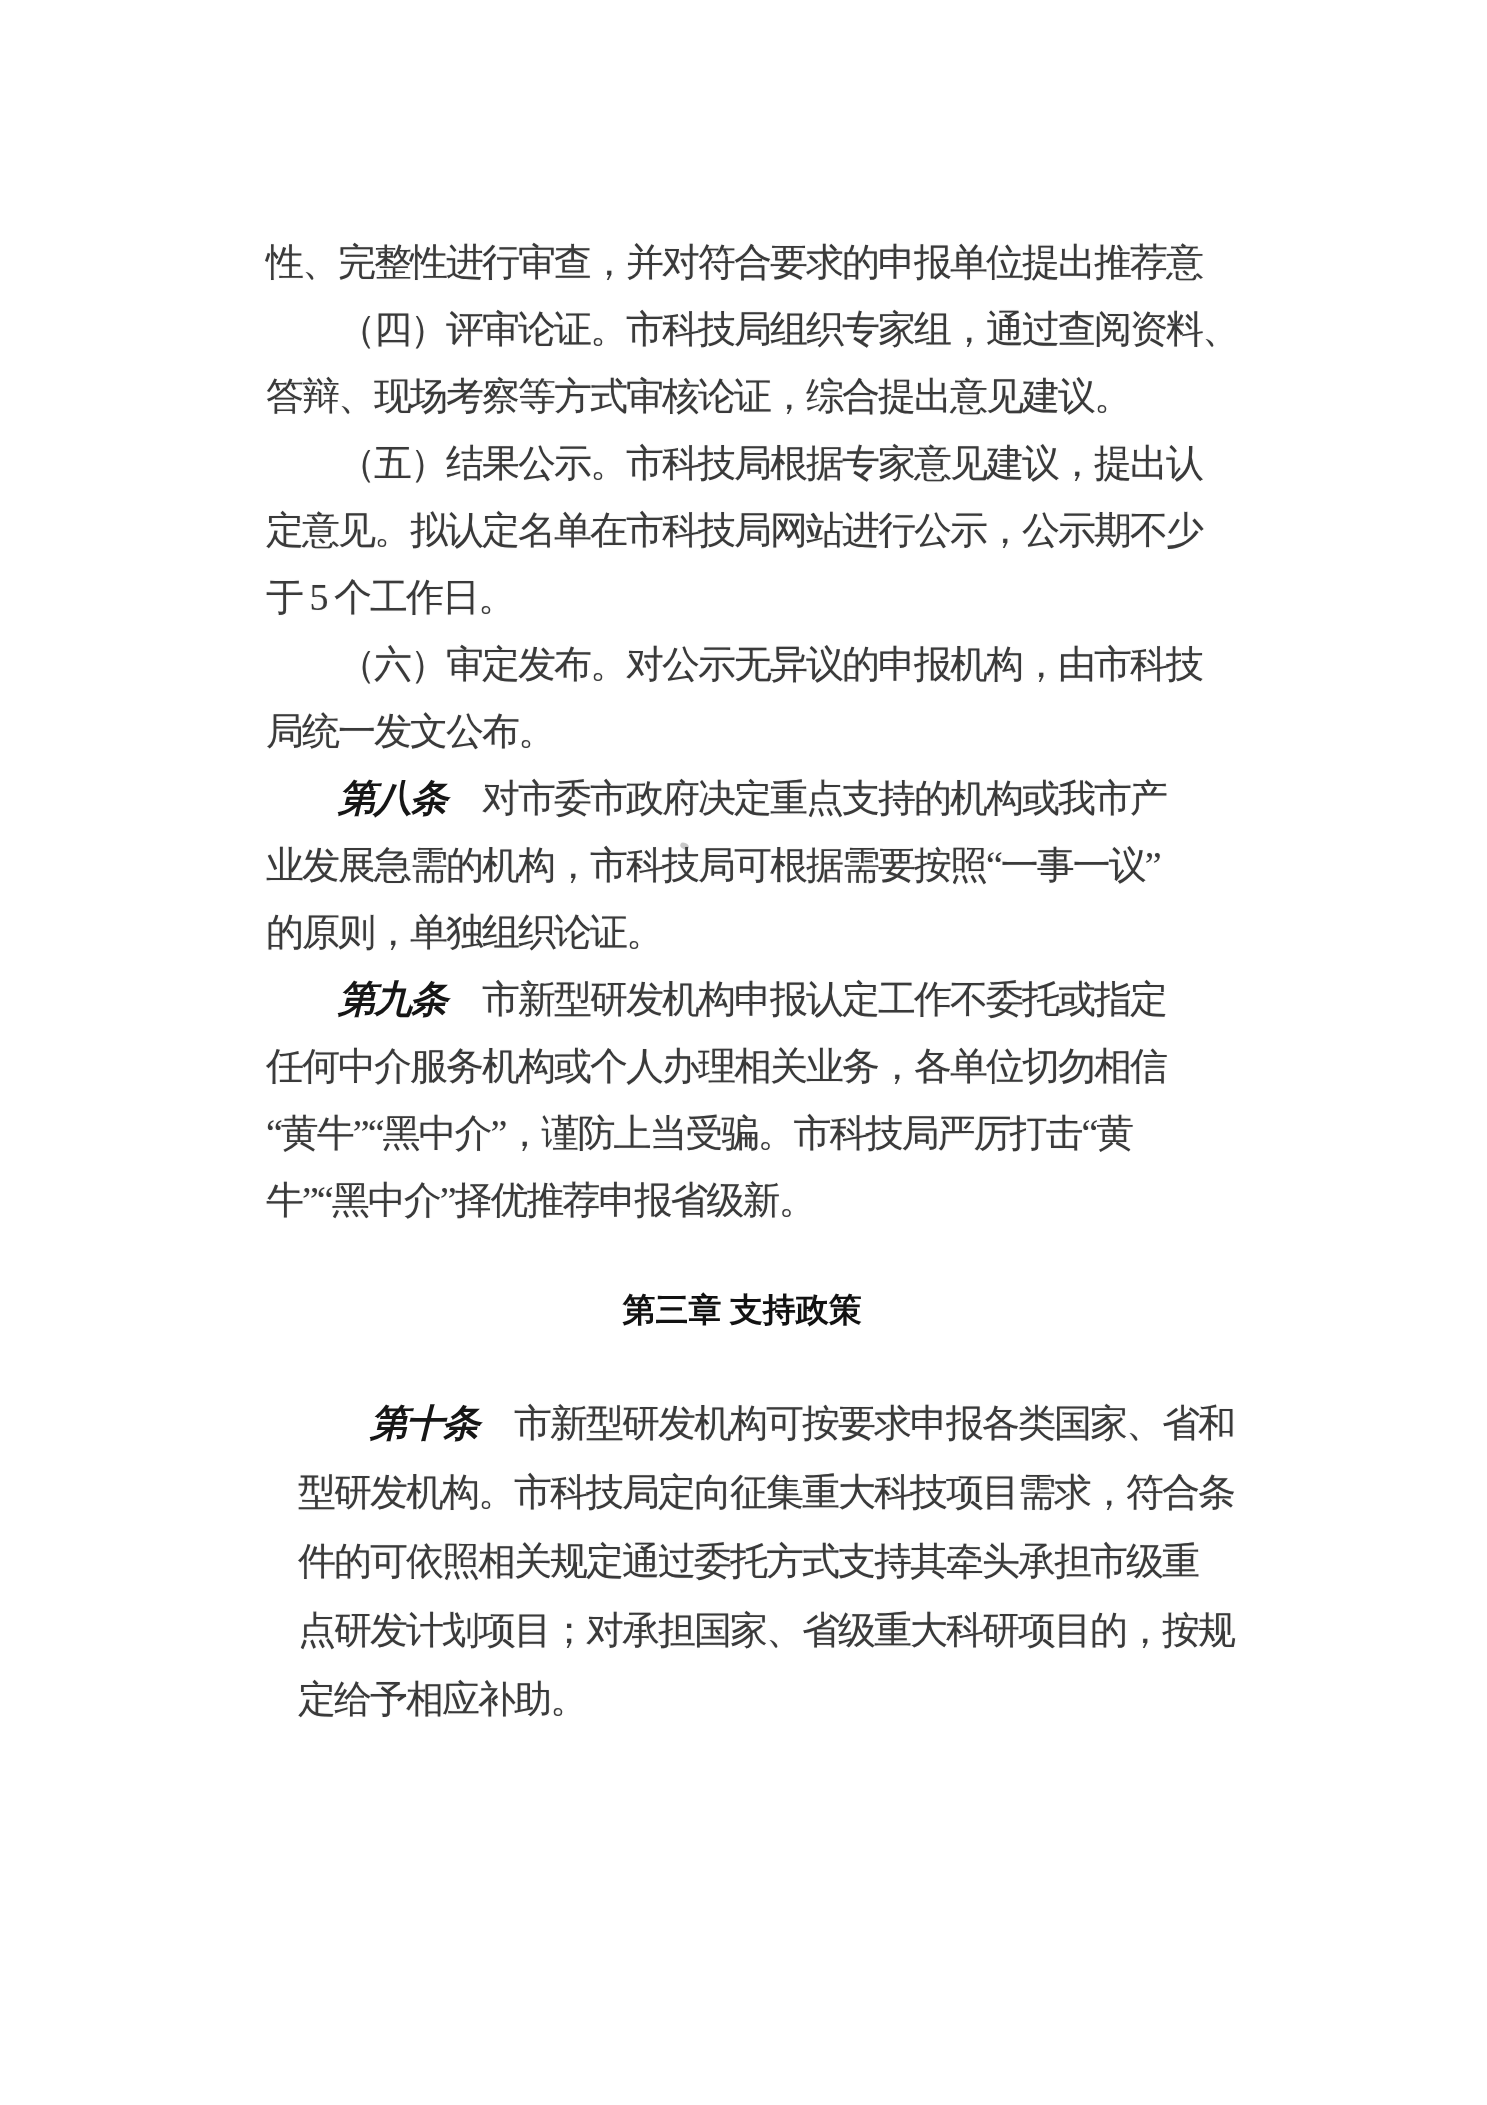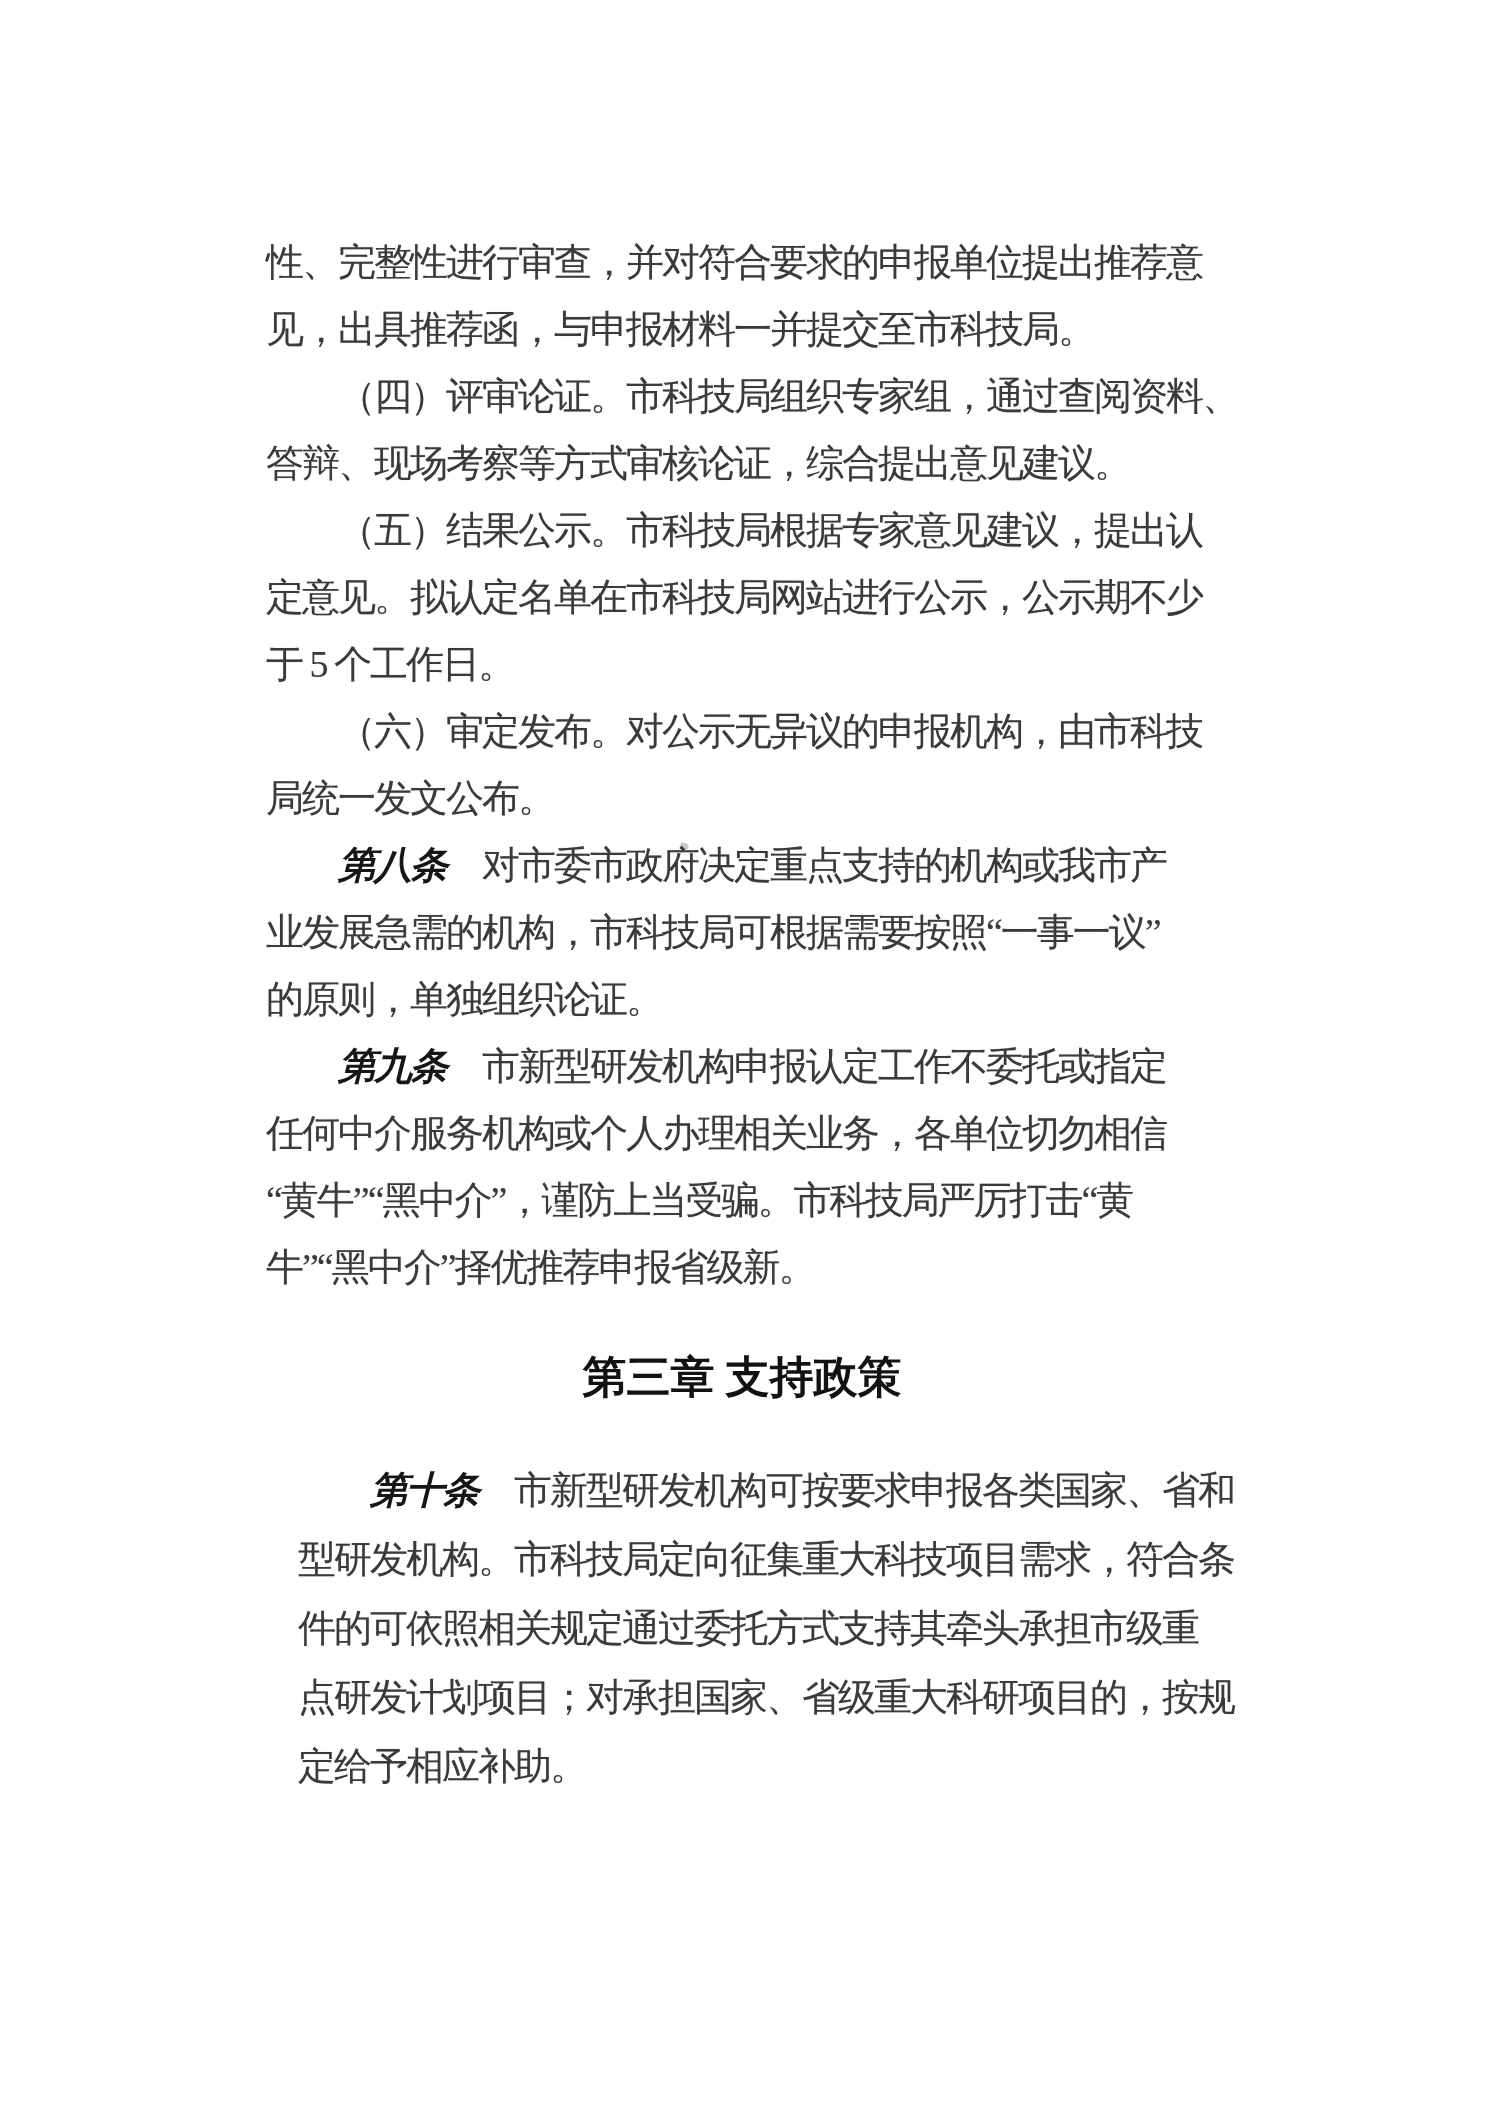--- a/index.html
+++ b/index.html
@@ -40,21 +40,21 @@
     text-shadow: none;
     font-style: italic;
   }
   .chapter-heading {
     height: 67px;
     line-height: 67px;
     margin-top: 43px;
     margin-bottom: 45px;
     padding-right: 40px;
     text-align: center;
-    font-size: 44px;
+    font-size: 33px;
     font-weight: bold;
     letter-spacing: 0;
     color: #121212;
   }
   .block-bottom .line {
     height: 69px;
     line-height: 69px;
     margin-left: 32px;
   }
   .scan-speck {
@@ -70,21 +70,20 @@
   }
 </style>
 </head>
 <body>
 
 <div class="page">
   <div class="scan-speck"></div>
   <div class="content">
     <div id="lines-top" class="block-top">
         <div class="line"><span class="seg">性、完整性进行审查，并对符合要求的申报单位提出推荐意</span></div>
-        <div class="line"><span class="seg">见，出具推荐函，与申报材料一并提交至市科技局。</span></div>
         <div class="line indent"><span class="seg">（四）评审论证。市科技局组织专家组，通过查阅资料、</span></div>
         <div class="line"><span class="seg">答辩、现场考察等方式审核论证，综合提出意见建议。</span></div>
         <div class="line indent"><span class="seg">（五）结果公示。市科技局根据专家意见建议，提出认</span></div>
         <div class="line"><span class="seg">定意见。拟认定名单在市科技局网站进行公示，公示期不少</span></div>
         <div class="line"><span class="seg">于 5 个工作日。</span></div>
         <div class="line indent"><span class="seg">（六）审定发布。对公示无异议的申报机构，由市科技</span></div>
         <div class="line"><span class="seg">局统一发文公布。</span></div>
         <div class="line indent"><span class="seg bold">第八条</span><span class="seg">　对市委市政府决定重点支持的机构或我市产</span></div>
         <div class="line"><span class="seg">业发展急需的机构，市科技局可根据需要按照“一事一议”</span></div>
         <div class="line"><span class="seg">的原则，单独组织论证。</span></div>

